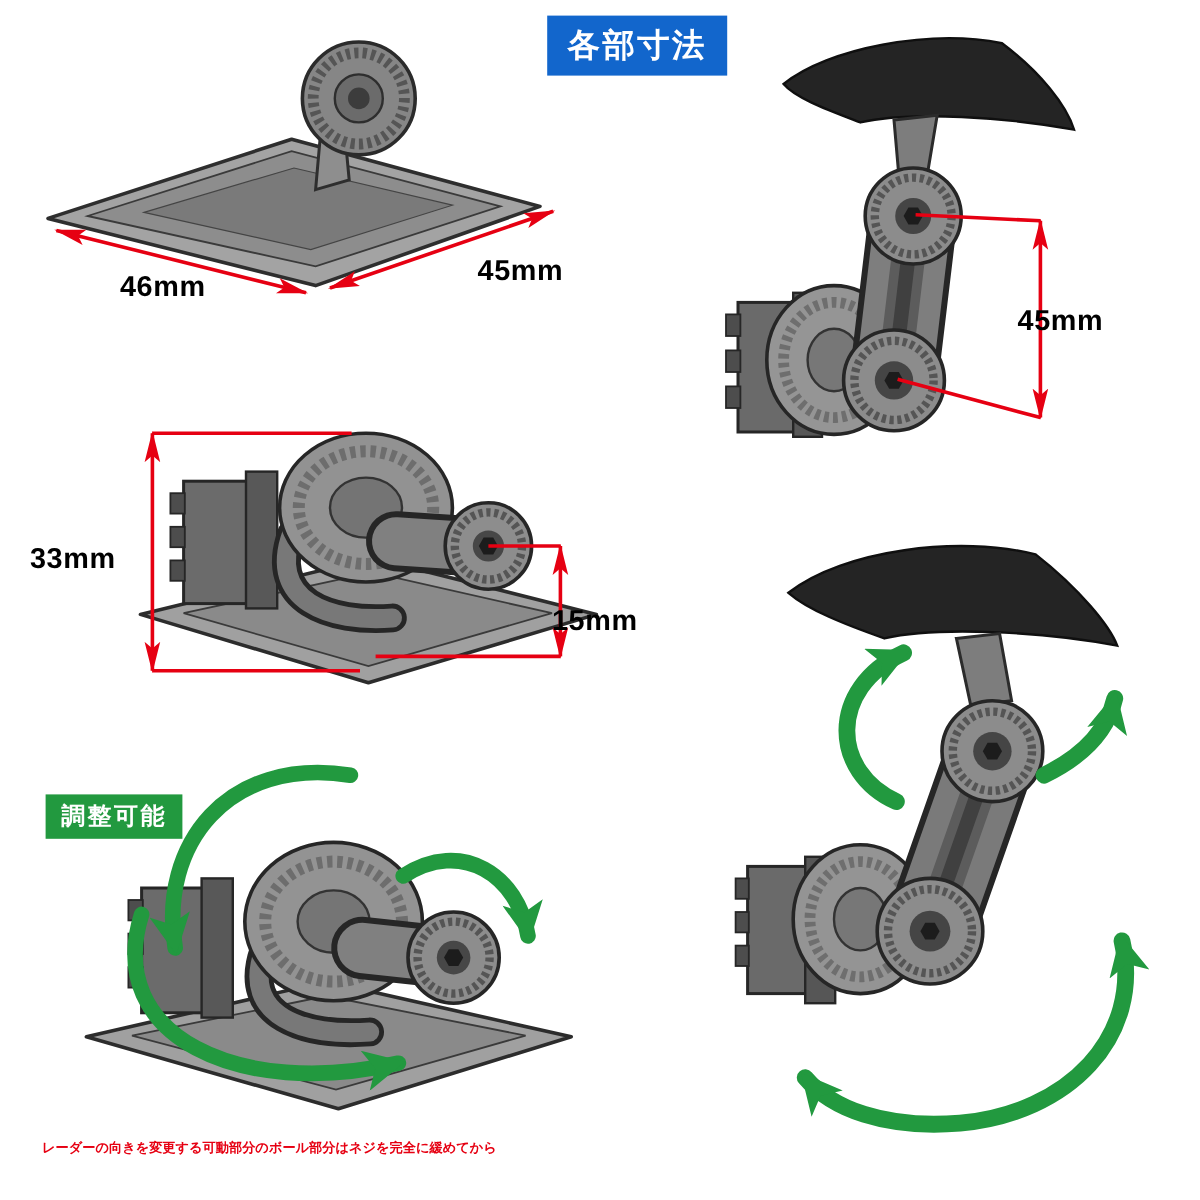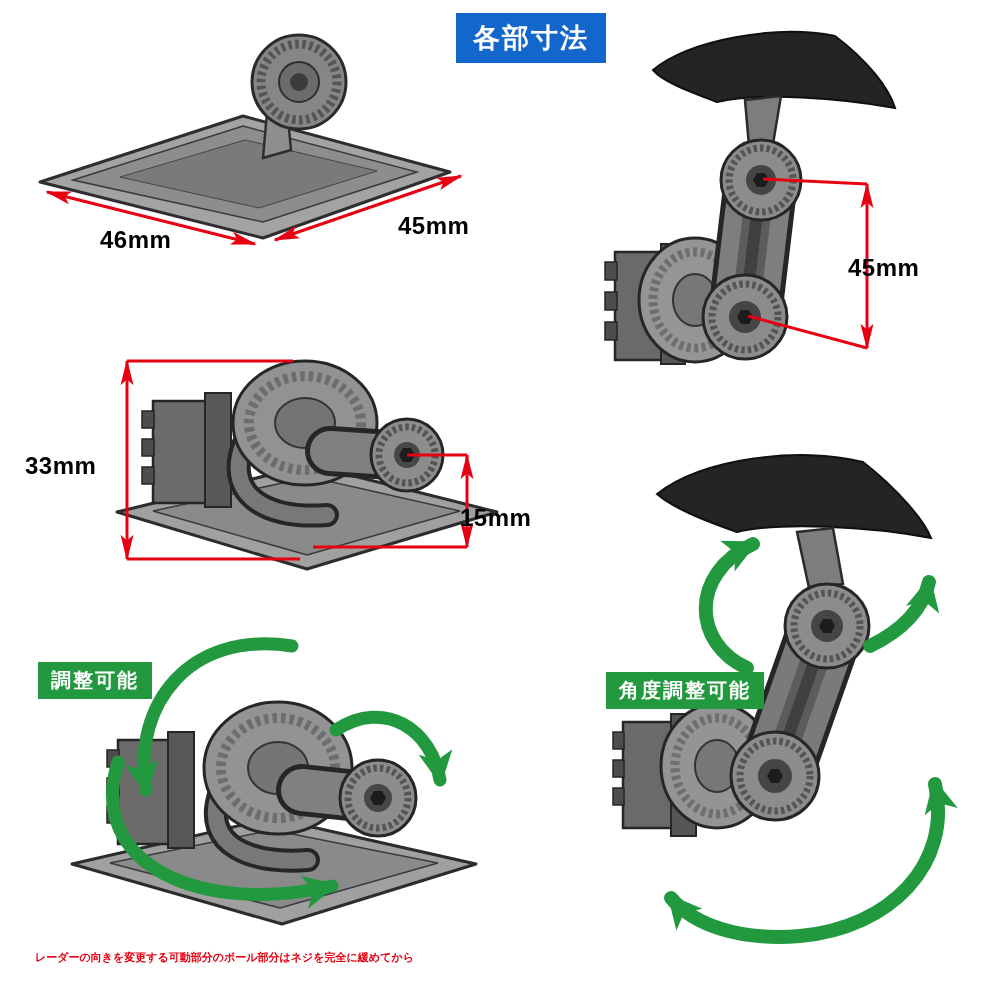--- a/index.html
+++ b/index.html
@@ -233,19 +233,18 @@
       <circle cx="190" cy="340" r="17" fill="#454545"></circle>
       <polygon points="8,0 4,-7 -4,-7 -8,0 -4,7 4,7" transform="translate(190,340)" fill="#1c1c1c"></polygon>
 
       <g>
         <path d="M 162,232 C 108,208 104,138 168,108" fill="none" stroke="#22993f" stroke-width="14" stroke-linecap="round" marker-end="url(#gnE)"></path>
         <path d="M 285,210 C 320,193 338,172 344,146" fill="none" stroke="#22993f" stroke-width="14" stroke-linecap="round" marker-end="url(#gnE)"></path>
         <path d="M 350,348 C 368,428 305,492 215,500 C 152,505 108,488 86,462" fill="none" stroke="#22993f" stroke-width="14" stroke-linecap="round" marker-start="url(#gnE)" marker-end="url(#gnE)"></path>
       </g>
     </svg>
   </div>
-  <div class="callout angle">角度調整可能</div>
 
   <div class="warning">
     <div>レーダーの向きを変更する可動部分のボール部分はネジを完全に緩めてから</div>
   </div>
 
 </div>
 
 </body></html>

